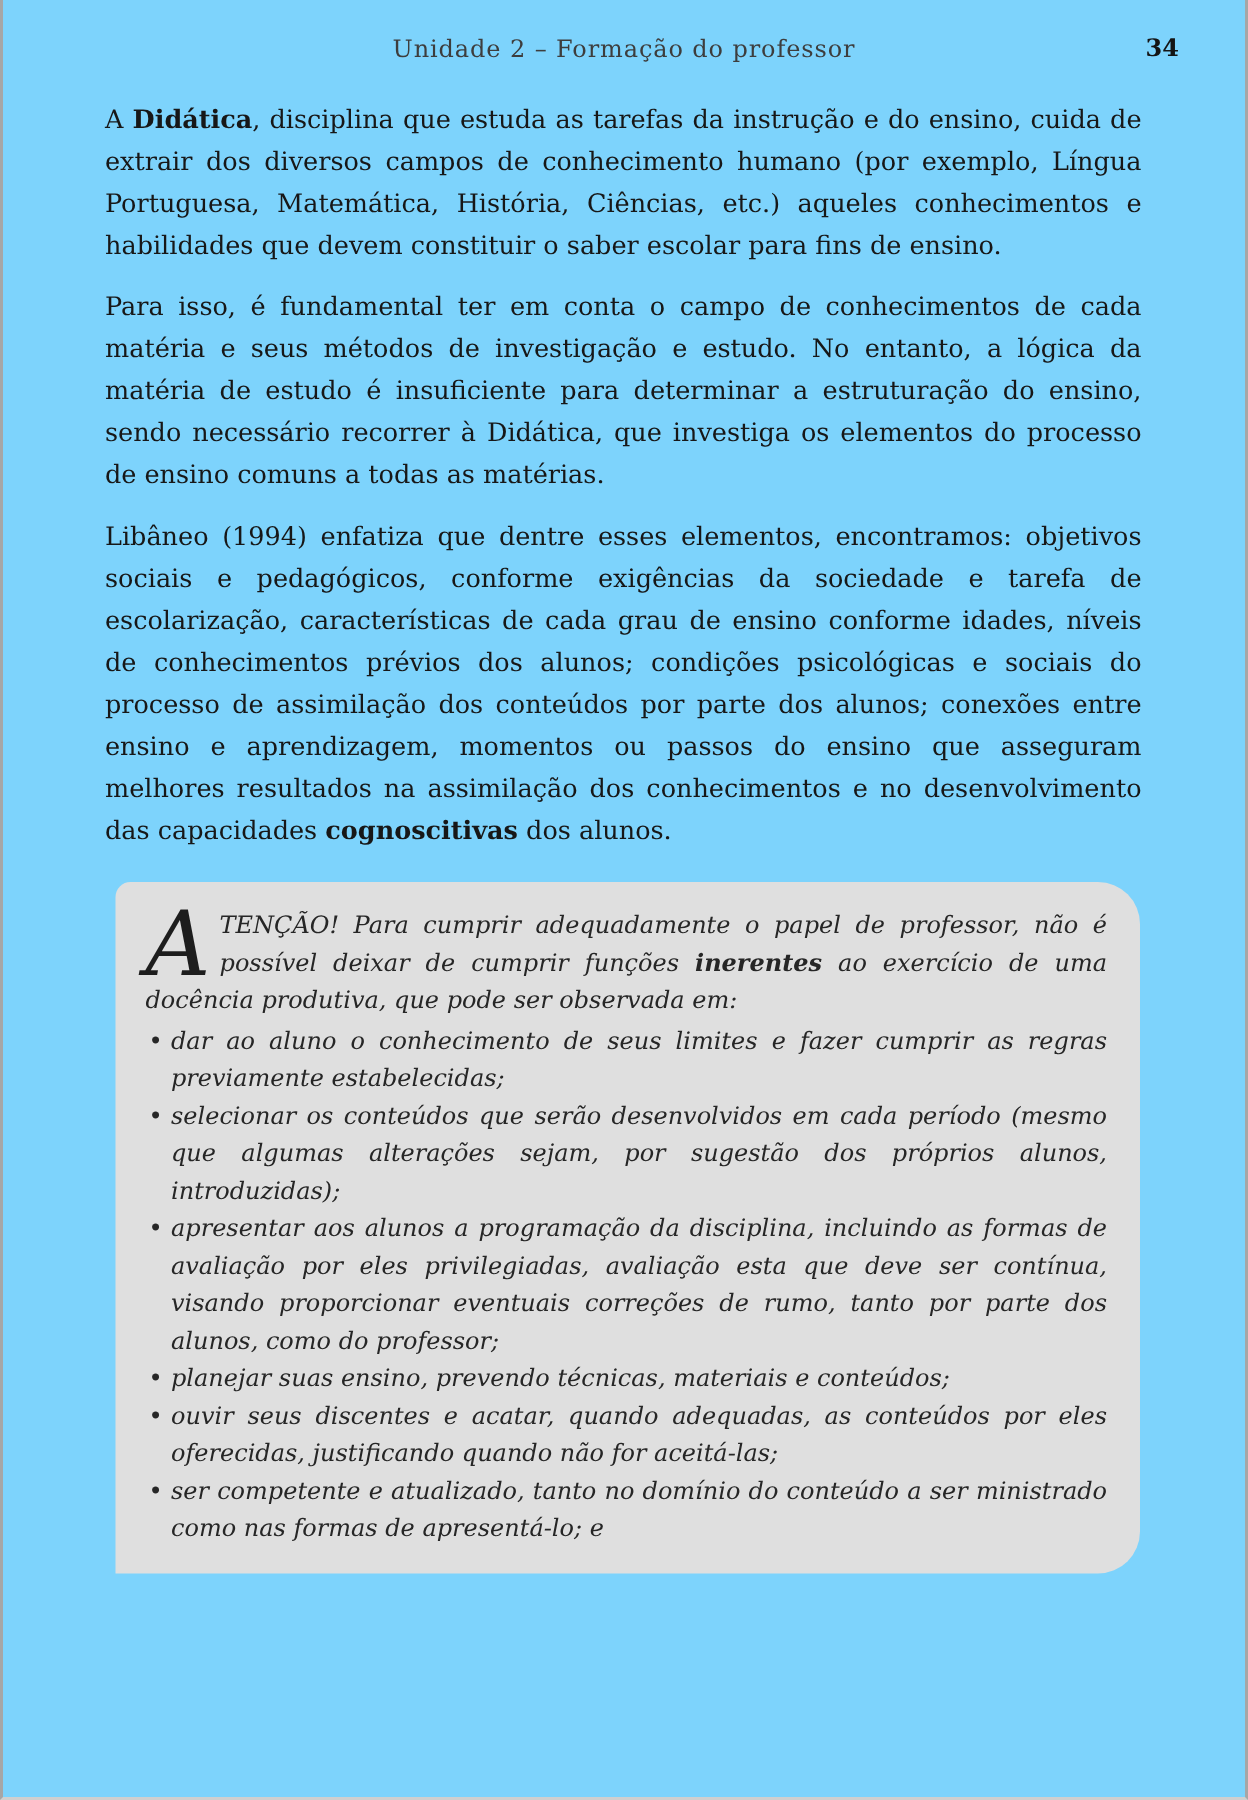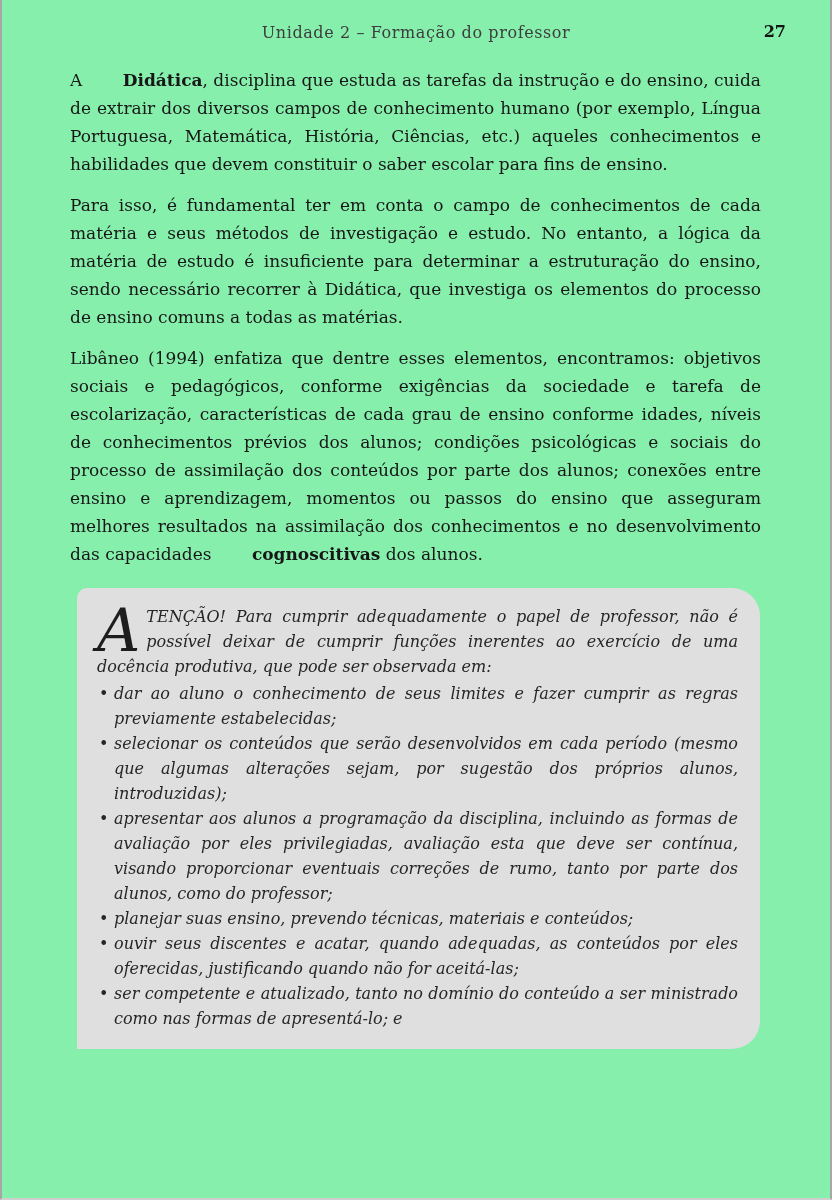--- a/index.html
+++ b/index.html
@@ -2,21 +2,21 @@
 <html lang="pt"><head>
 <meta charset="utf-8">
 <style>
   * { box-sizing: border-box; }
   html, body { margin: 0; padding: 0; background: #ffffff; }
   .page {
     position: relative;
     width: 832px;
     height: 1200px;
     margin: 0 auto;
-    background: #86efac;
+    background: #7dd3fc;
     border-left: 2px solid #a6a6a6;
     border-right: 2px solid #a6a6a6;
     border-bottom: 2px solid #cfcfcf;
     overflow: hidden;
     font-family: "DejaVu Serif", serif;
     color: #171717;
   }
   .page-header {
     position: relative;
     height: 58px;
@@ -42,21 +42,21 @@
     padding: 8px 69px 0 68px;
   }
   .content p.body-par {
     margin: 0 0 13px 0;
     font-size: 17px;
     line-height: 28px;
     text-align: justify;
     hyphens: auto;
     -webkit-hyphens: auto;
   }
-  .content p.body-par b { font-weight: bold; margin-left: 35px; }
+  .content p.body-par b { font-weight: bold; }
   .attention-box {
     margin: 20px 1px 0 7px;
     background: #dfdfdf;
     border-radius: 10px 28px 28px 0;
     padding: 16px 22px 18px 20px;
     font-style: italic;
     font-size: 16px;
     line-height: 25px;
     color: #262626;
   }
@@ -66,21 +66,21 @@
     hyphens: auto;
   }
   .dropcap {
     float: left;
     font-size: 60px;
     line-height: 46px;
     padding: 3px 6px 0 0;
     font-style: italic;
     color: #1d1d1d;
   }
-  .box-intro b { font-weight: normal; font-style: italic; }
+  .box-intro b { font-weight: bold; font-style: italic; }
   .box-list {
     list-style: none;
     margin: 0;
     padding: 0;
     clear: none;
   }
   .box-list li {
     position: relative;
     padding-left: 17px;
     text-align: justify;
@@ -93,21 +93,21 @@
     top: 0;
   }
 </style>
 </head>
 <body>
 
 <div class="page" style="border-left-color: rgb(166, 166, 166); border-right-color: rgb(166, 166, 166);">
 
   <header class="page-header">
     <div class="running-title">Unidade 2 – Formação do professor</div>
-    <div class="page-number">27</div>
+    <div class="page-number">34</div>
   </header>
 
   <main class="content">
 
 
     <p class="body-par"><span>A </span><b>Didática</b><span>, disciplina que estuda as tarefas da instrução e do ensino, cuida de extrair dos diversos campos de conhecimento humano (por exemplo, Língua Portuguesa, Matemática, História, Ciências, etc.) aqueles conhecimentos e habilidades que devem constituir o saber escolar para fins de ensino.</span></p>
 
     <p class="body-par"><span>Para isso, é fundamental ter em conta o campo de conhecimentos de cada matéria e seus métodos de investigação e estudo. No entanto, a lógica da matéria de estudo é insuficiente para determinar a estruturação do ensino, sendo necessário recorrer à Didática, que investiga os elementos do processo de ensino comuns a todas as matérias.</span></p>
 
     <p class="body-par"><span>Libâneo (1994) enfatiza que dentre esses elementos, encontramos: objetivos sociais e pedagógicos, conforme exigências da sociedade e tarefa de escolarização, características de cada grau de ensino conforme idades, níveis de conhecimentos prévios dos alunos; condições psicológicas e sociais do processo de assimilação dos conteúdos por parte dos alunos; conexões entre ensino e aprendizagem, momentos ou passos do ensino que asseguram melhores resultados na assimilação dos conhecimentos e no desenvolvimento das capacidades </span><b>cognoscitivas</b><span> dos alunos.</span></p>

